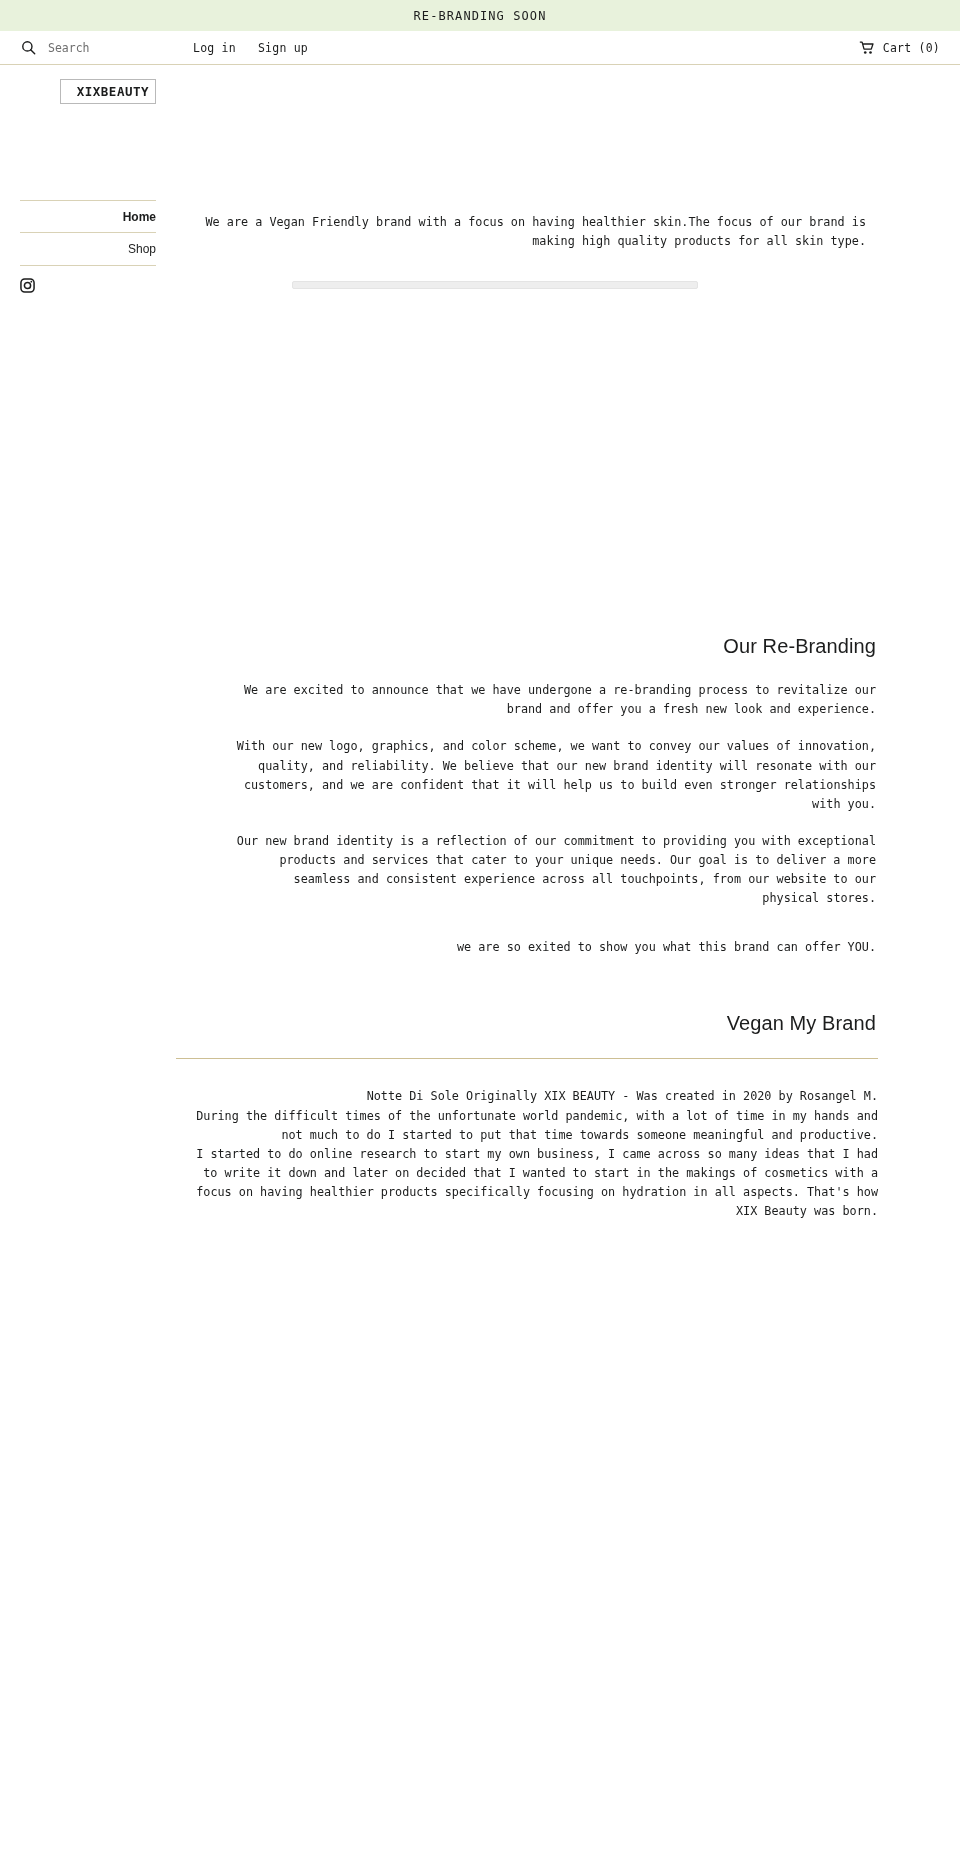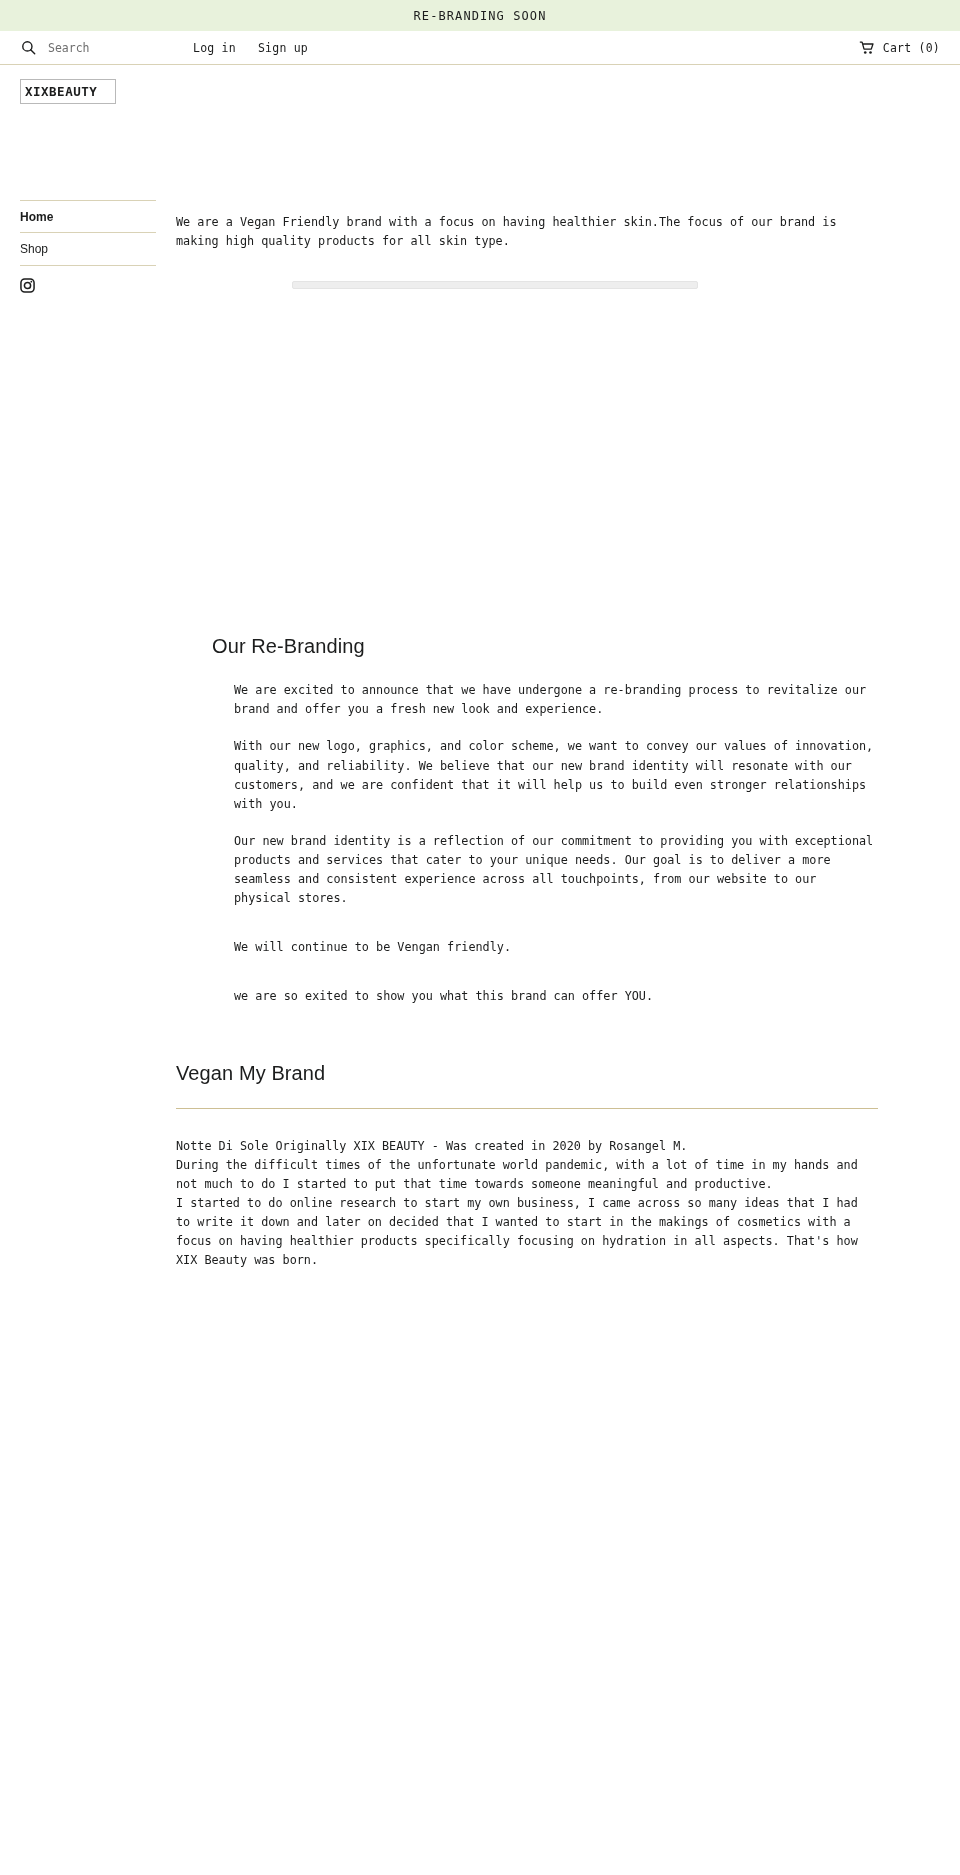--- a/index.html
+++ b/index.html
@@ -92,20 +92,21 @@
   .cart-label {
     font-family: "DejaVu Sans Mono", "Liberation Mono", monospace;
     font-size: 11.5px;
     letter-spacing: 0.02em;
   }
 
   
   .layout {
     display: flex;
     align-items: flex-start;
+    text-align: right;
   }
 
   
   .sidebar {
     width: 176px;
     flex: 0 0 176px;
     padding: 0 20px;
     padding-top: 12px;
   }
   .brand-box {
@@ -295,21 +296,20 @@
     </section>
 
     <div class="media-gap"></div>
 
     <section class="section rebranding-block">
       <h2 class="section-heading">Our Re-Branding</h2>
 
       <p class="body-copy wide">We are excited to announce that we have undergone a re-branding process to revitalize our brand and offer you a fresh new look and experience.</p>
       <p class="body-copy wide">With our new logo, graphics, and color scheme, we want to convey our values of innovation, quality, and reliability. We believe that our new brand identity will resonate with our customers, and we are confident that it will help us to build even stronger relationships with you.</p>
       <p class="body-copy wide">Our new brand identity is a reflection of our commitment to providing you with exceptional products and services that cater to your unique needs. Our goal is to deliver a more seamless and consistent experience across all touchpoints, from our website to our physical stores.</p>
-      <p class="body-copy wide" style="margin-top:30px;">We will continue to be Vengan friendly.</p>
       <p class="body-copy wide" style="margin-top:30px;">we are so exited to show you what this brand can offer YOU.</p>
     </section>
 
     <section class="section about-block">
       <h2 class="section-heading">Vegan My Brand</h2>
       <hr class="about-divider">
       <p class="about-copy">Notte Di Sole Originally XIX BEAUTY - Was created in 2020 by Rosangel M.
 During the difficult times of the unfortunate world pandemic, with a lot of time in my hands and not much to do I started to put that time towards someone meaningful and productive.
 I started to do online research to start my own business, I came across so many ideas that I had to write it down and later on decided that I wanted to start in the makings of cosmetics with a focus on having healthier products specifically focusing on hydration in all aspects. That's how XIX Beauty was born.</p>
     </section>

